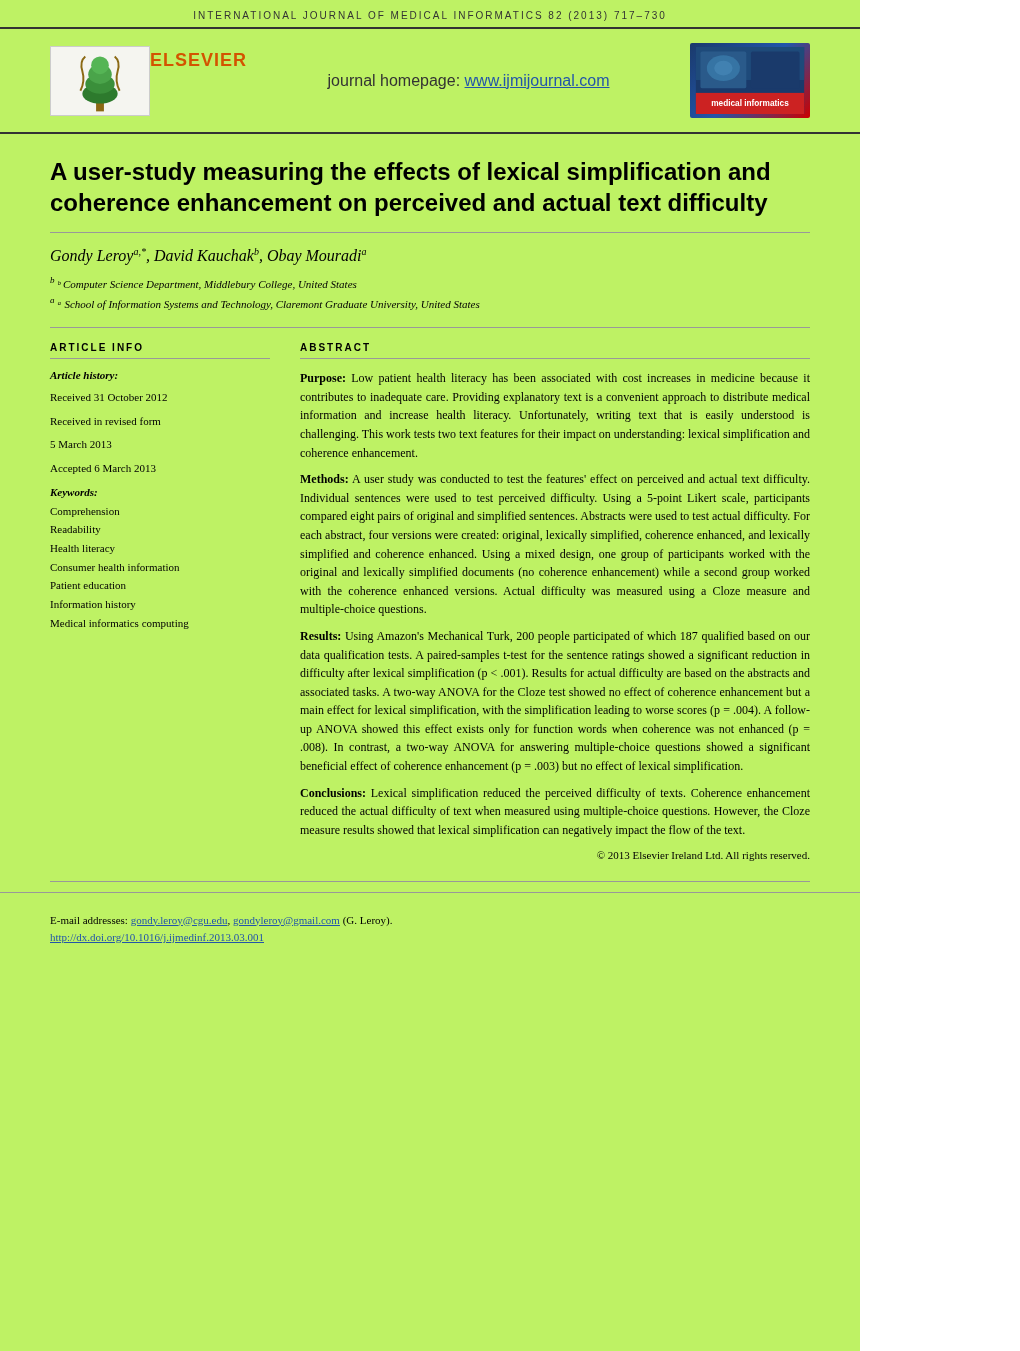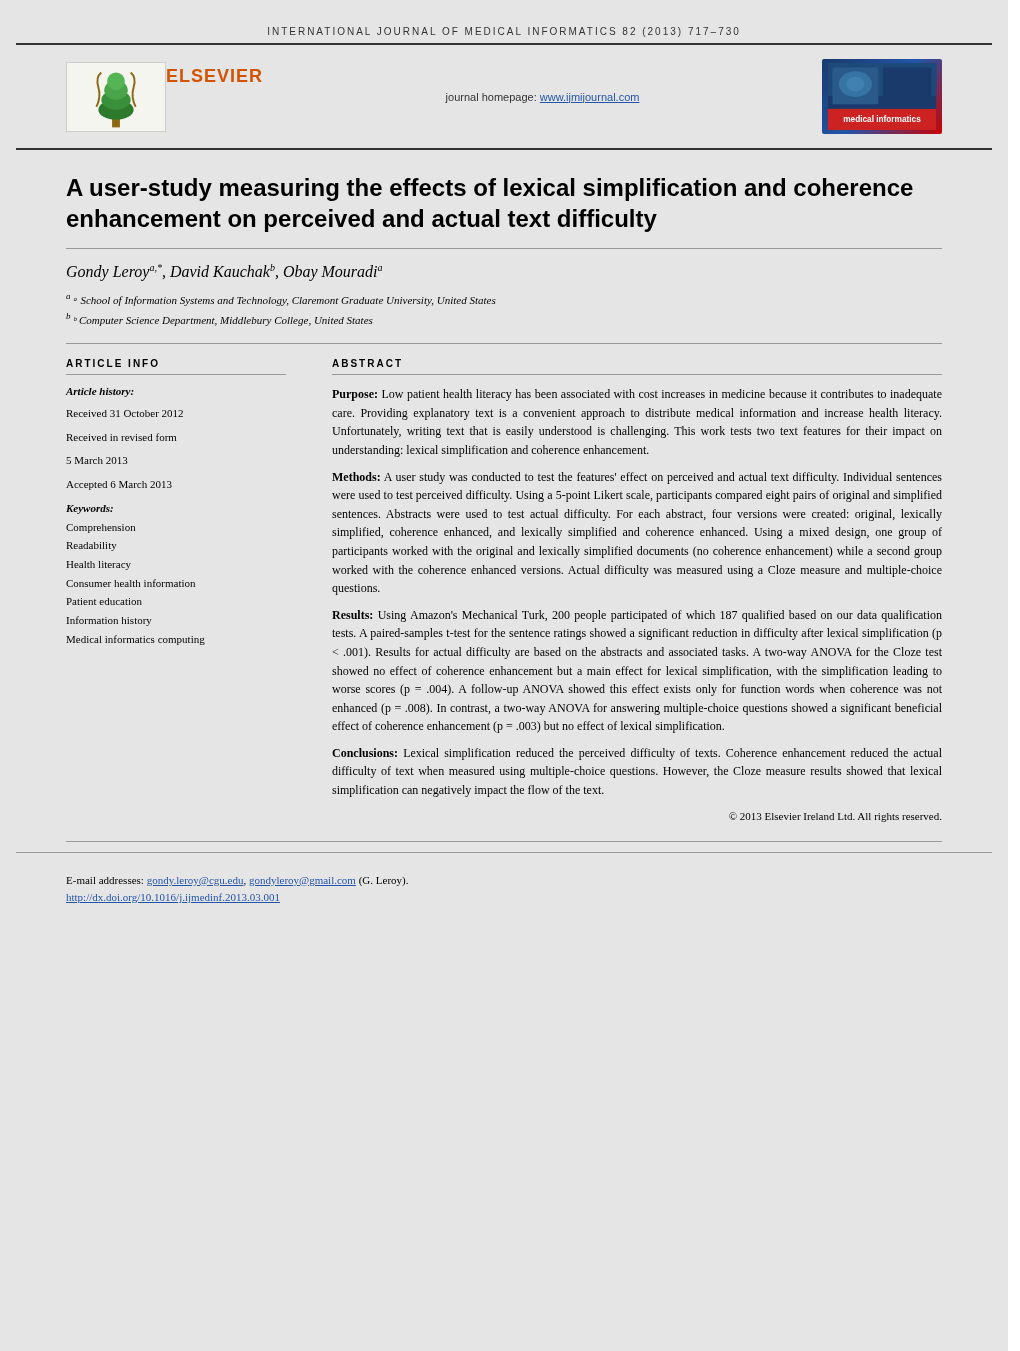--- a/index.html
+++ b/index.html
@@ -5,24 +5,24 @@
     * { margin: 0; padding: 0; box-sizing: border-box; }
     body {
       background: #fff;
       font-family: 'Times New Roman', Times, serif;
       font-size: 13px;
       color: #000;
       width: 1020px;
       min-height: 1351px;
     }
     .page {
-      width: 1008px;
+      width: 860px;
       min-height: 1351px;
-      background: #e5e5e5;
-      padding: 16px;
+      background: #bef264;
+      padding: 0;
     }
     
     .journal-header {
       text-align: center;
       padding: 10px 0 6px 0;
       border-bottom: 2px solid #333;
       font-size: 10px;
       letter-spacing: 2px;
       font-family: Arial, sans-serif;
       color: #333;
@@ -54,21 +54,21 @@
     .elsevier-text {
       font-size: 18px;
       font-family: Arial, sans-serif;
       font-weight: bold;
       color: #d35400;
       letter-spacing: 1px;
       margin-top: 4px;
     }
     .journal-center {
       font-family: Arial, sans-serif;
-      font-size: 11px;
+      font-size: 16px;
       color: #333;
     }
     .journal-center a {
       color: #2255aa;
       text-decoration: underline;
     }
     .journal-right-logo {
       width: 120px;
       height: 75px;
       background: linear-gradient(135deg, #1a3a6b 0%, #2255aa 50%, #cc0000 100%);
@@ -112,21 +112,21 @@
       line-height: 1.6;
       color: #000;
       border-bottom: 1px solid #999;
     }
     .affiliations sup {
       font-size: 9px;
     }
     
     .two-col {
       display: flex;
-      gap: 46px;
+      gap: 30px;
       padding-top: 14px;
       border-bottom: 1px solid #999;
       padding-bottom: 16px;
     }
     .left-col {
       width: 220px;
       min-width: 220px;
     }
     .right-col {
       flex: 1;
@@ -282,22 +282,22 @@
 
   <div class="main-content">
 
     <div class="article-title">A user-study measuring the effects of lexical simplification and coherence enhancement on perceived and actual text difficulty</div>
 
     <div class="authors">
       <em><span>Gondy Leroy</span><sup>a,*</sup>, <span>David Kauchak</span><sup>b</sup>, <span>Obay Mouradi</span><sup>a</sup></em>
     </div>
 
     <div class="affiliations">
+      <div><sup>b</sup> <em>ᵇ Computer Science Department, Middlebury College, United States</em></div>
       <div><sup>a</sup> <em>ᵃ School of Information Systems and Technology, Claremont Graduate University, United States</em></div>
-      <div><sup>b</sup> <em>ᵇ Computer Science Department, Middlebury College, United States</em></div>
     </div>
 
     <div class="two-col">
 
       <div class="left-col">
         <div class="section-label">ARTICLE INFO</div>
 
         <div class="article-info-label">Article history:</div>
         <div class="article-info-text">Received 31 October 2012</div>
         <div class="article-info-text">Received in revised form</div>

